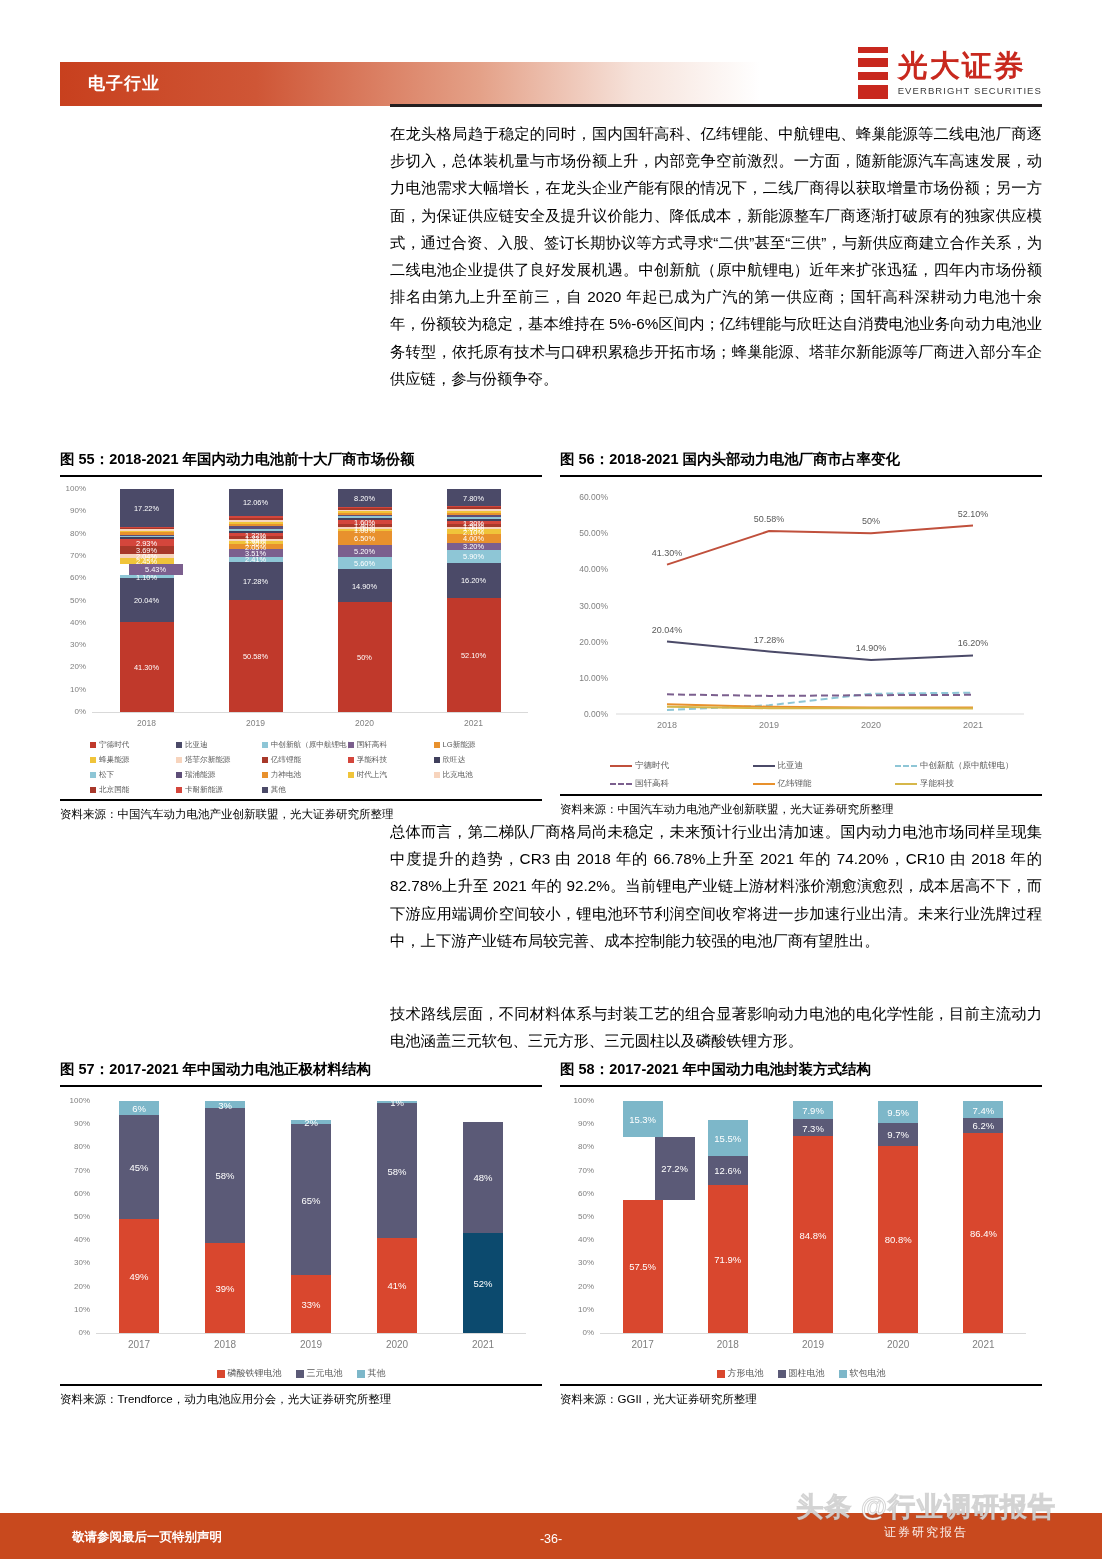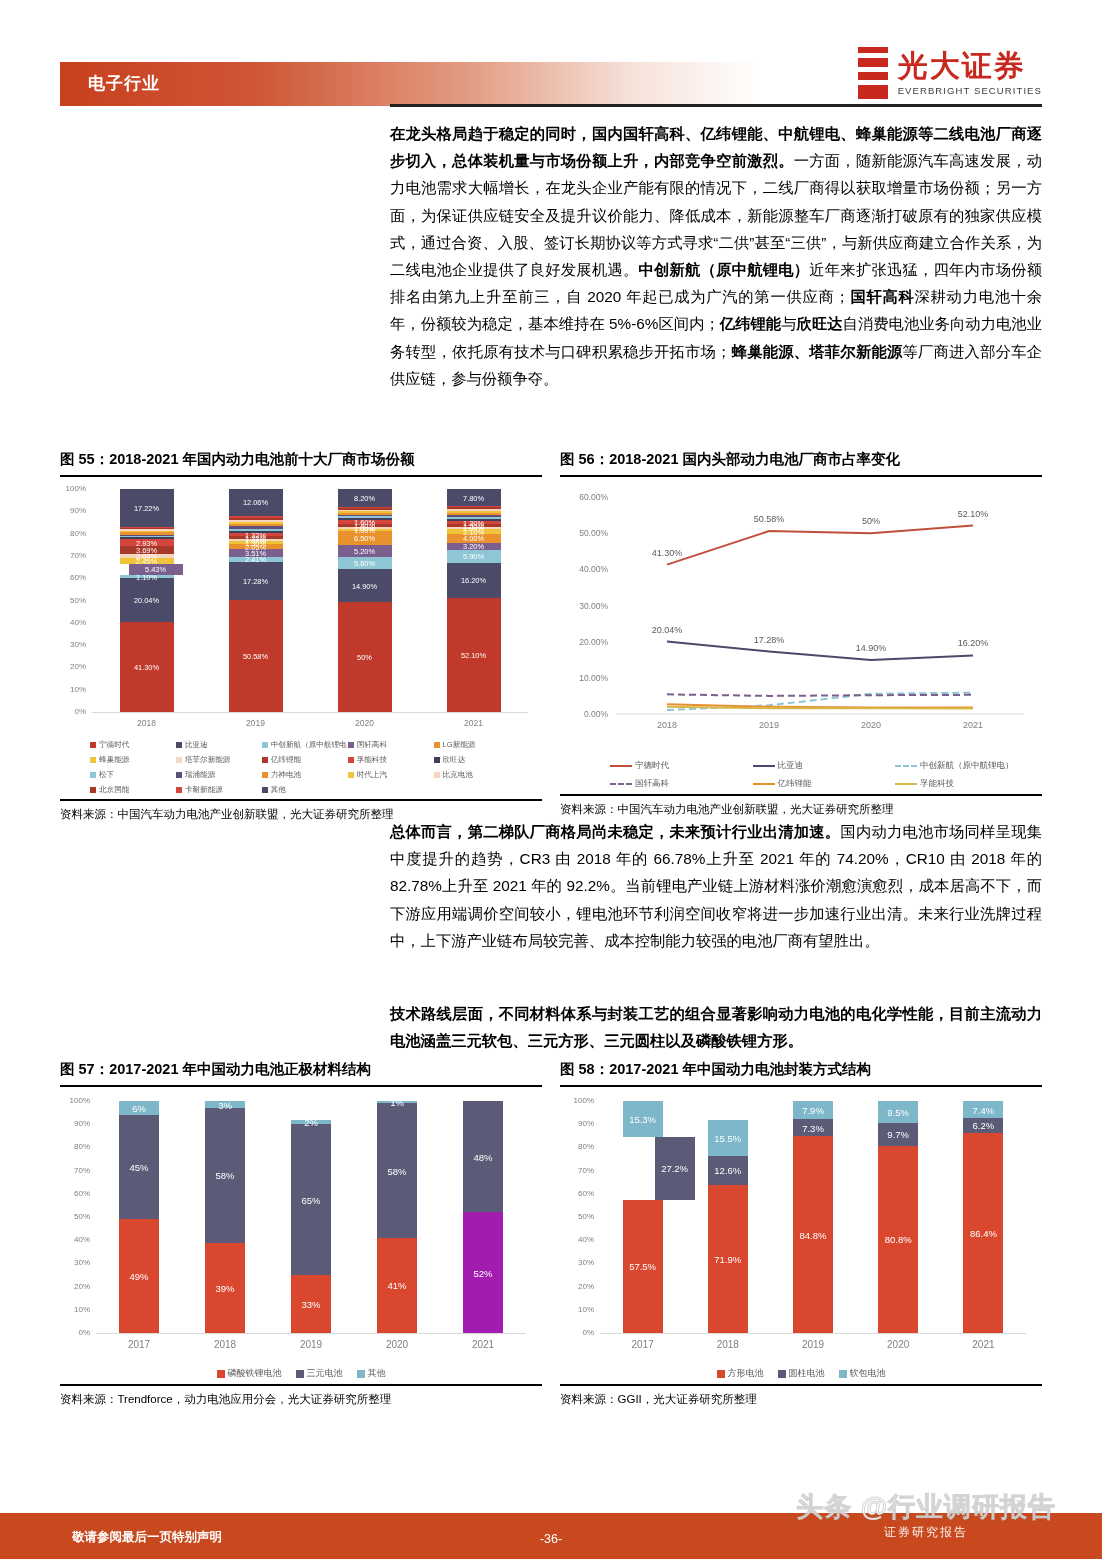--- a/index.html
+++ b/index.html
@@ -49,21 +49,21 @@
   .logo-en {
     font-size:9.5px; color:#3a3a3a; letter-spacing:1.1px; margin-top:3px;
   }
 
   
   .para {
     position:absolute; left:390px; width:652px;
     font-size:15.3px; line-height:27.2px; color:#000;
     text-align:justify; text-justify:inter-ideograph;
   }
-  .para b { font-weight:bold; }
+  .para b { font-weight:normal; }
 
   #para1 { top:120px; }
   #para2 { top:818px; }
   #para3 { top:1000px; }
 
   
   .fig {
     position:absolute;
     width:482px;
   }
@@ -521,21 +521,21 @@
           </div>
           <div style="background: rgb(91, 90, 119); height: 134.56px;">
             <div class="lab" style="font-size: 9.5px;">58%</div>
           </div>
           <div style="background: rgb(125, 183, 201); height: 2.32px;">
             <div class="lab" style="font-size: 9.5px;">1%</div>
           </div>
         </div>
         <div class="xtick" style="left: 307px; width: 60px; top: 246px; font-size: 10px;">2020</div>
         <div class="stack" style="left: 403px; width: 40px; top: 8px; height: 232px; justify-content: flex-start;">
-          <div style="background: #a21caf; height: 121px;">
+          <div style="background: #0c4a6e; height: 100px;">
             <div class="lab" style="font-size: 9.5px;">52%</div>
           </div>
           <div style="background: rgb(91, 90, 119); height: 111.36px;">
             <div class="lab" style="font-size: 9.5px;">48%</div>
           </div>
         </div>
         <div class="xtick" style="left: 393px; width: 60px; top: 246px; font-size: 10px;">2021</div>
       </div>
     <div class="legend" id="legend57" style="padding:4px 0 0 0; justify-content:center; gap:14px;">
         <div class="leg-item" style="font-size: 9px;">

